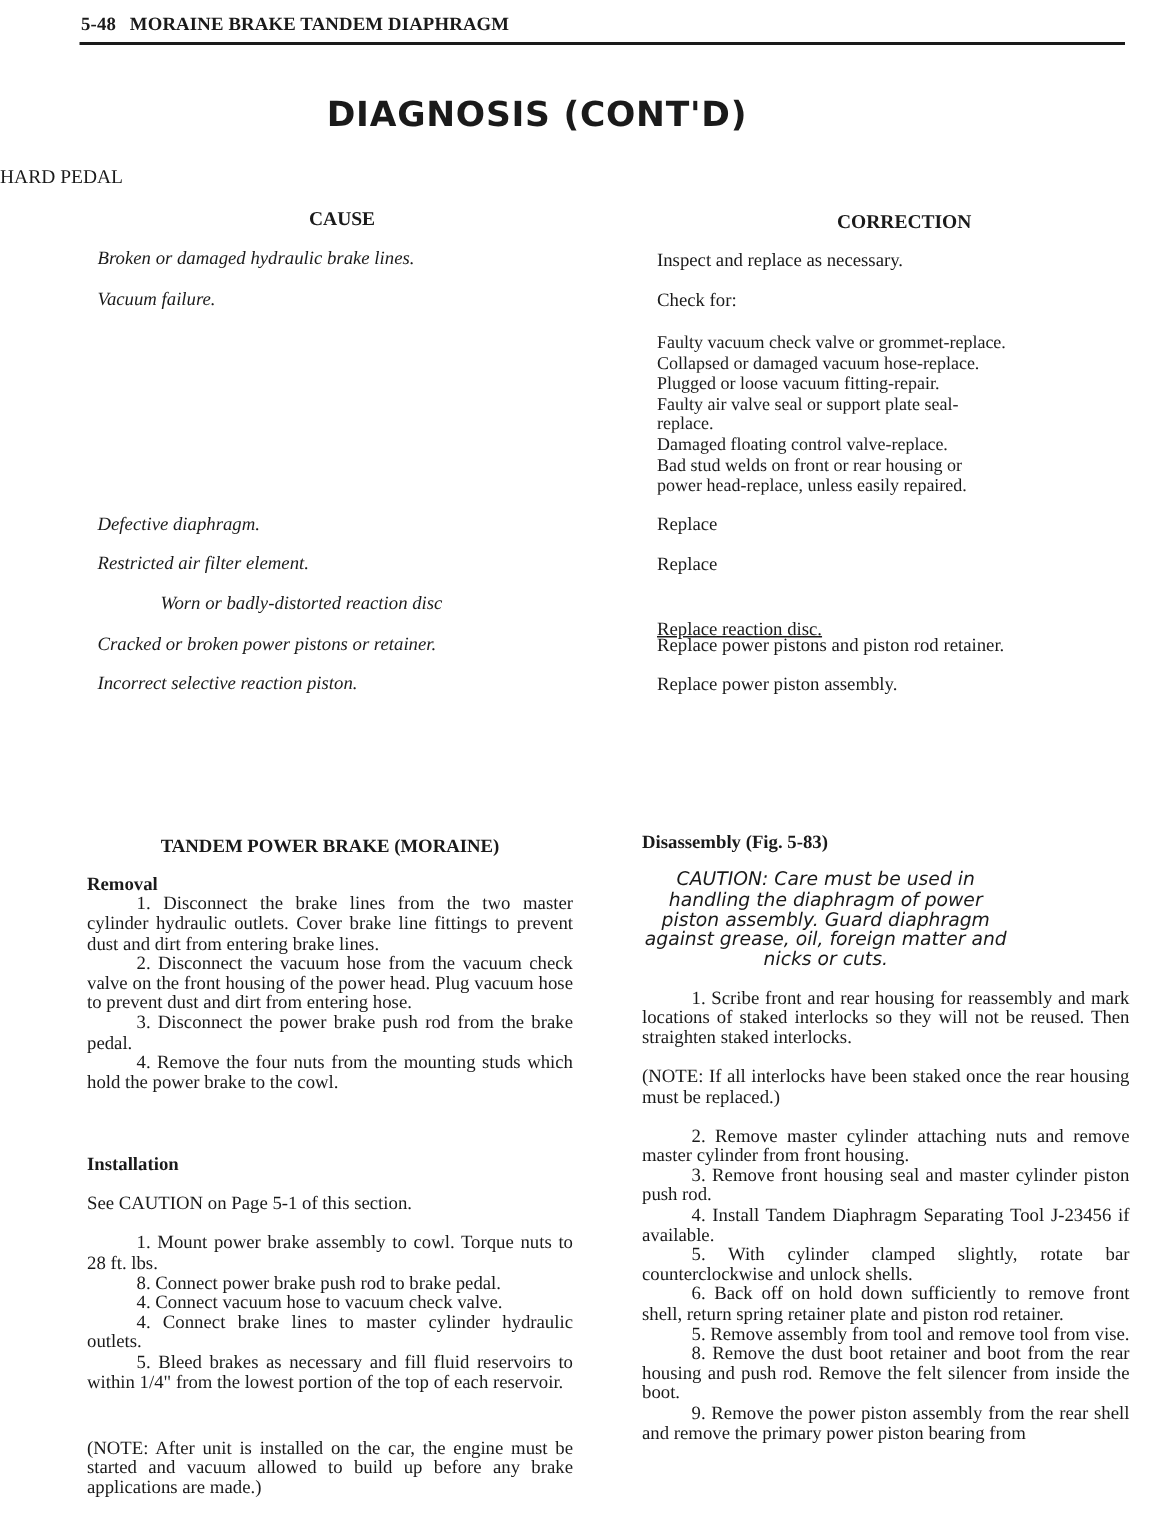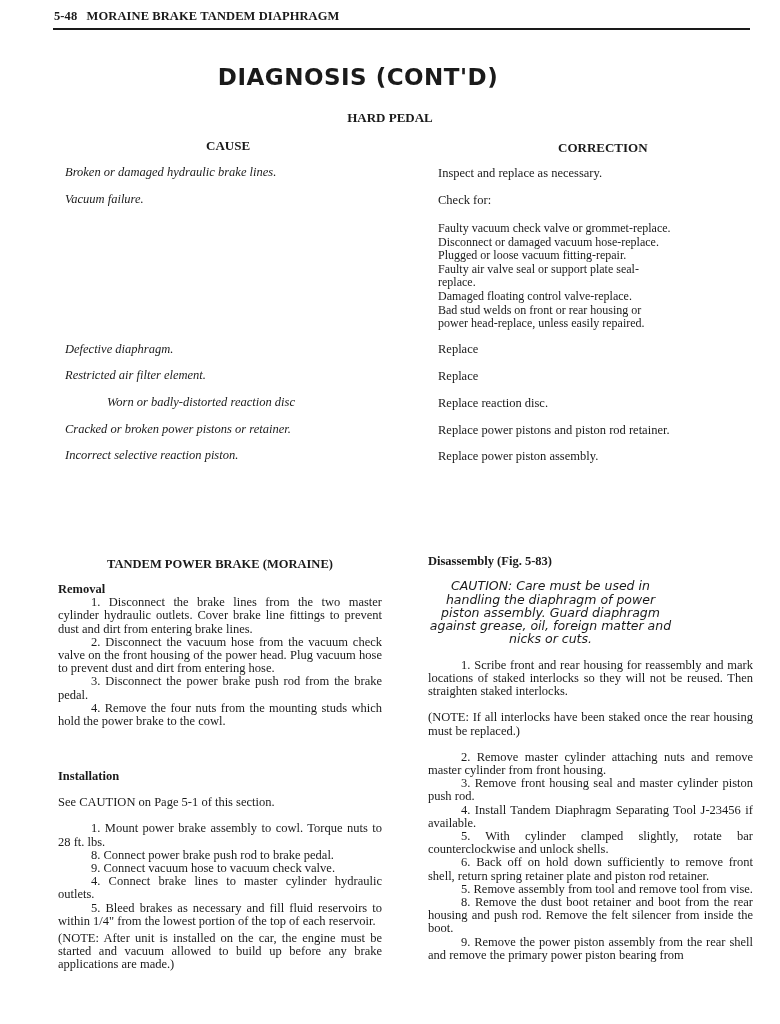--- a/index.html
+++ b/index.html
@@ -3,21 +3,21 @@
 <meta charset="utf-8">
 <style>
   html, body { margin:0; padding:0; background:#ffffff; }
   body { width:780px; height:1024px; position:relative; overflow:hidden; color:#1a1a1a;
          font-family:"Liberation Serif", serif; }
   .running-head { position:absolute; left:54px; top:9px; font-size:12.5px; font-weight:bold; letter-spacing:0.1px; }
   .running-head .pg { margin-right:6px; }
   .rule { position:absolute; left:53px; top:28px; width:697px; height:2px; background:#1a1a1a; }
   .title { position:absolute; left:0; width:716px; top:64px; text-align:center;
            font-family:"DejaVu Sans", sans-serif; font-weight:bold; font-size:23px; letter-spacing:0.5px; }
-  .subtitle { position:absolute; left:0; width:780px; top:110px; text-align:center; font-size:13px; font-weight:bold; }
+  .subtitle { position:absolute; left:0; width:780px; top:110px; text-align:left; font-size:13px; font-weight:normal; }
   .col-head { position:absolute; font-size:13px; font-weight:bold; }
   .row { position:absolute; font-size:12.5px; }
   .cause { left:65px;font-style:italic; }
   .corr { left:438px; }
   .corr-block { position:absolute; left:438px; top:222px; font-size:12px; line-height:13.6px; }
   .corr-block div { white-space:nowrap; }
 
   .sec { position:absolute; font-size:12.5px; line-height:13.2px; text-align:justify; }
   .sec p { margin:0; }
   .sec .ind { text-indent:33px; }
@@ -43,59 +43,59 @@
 <div class="col-head" style="left:206px;top:138px;">CAUSE</div>
 <div class="col-head" style="left:558px;top:140px;">CORRECTION</div>
 
 <div class="row cause" style="top:165px;">Broken or damaged hydraulic brake lines.</div>
 <div class="row corr" style="top:166px;">Inspect and replace as necessary.</div>
 <div class="row cause" style="top:192px;">Vacuum failure.</div>
 <div class="row corr" style="top:193px;">Check for:</div>
 
 <div class="corr-block">
   <div>Faulty vacuum check valve or grommet-replace.</div>
-  <div>Disconnect or damaged vacuum hose-replace.</div>
+  <div>Collapsed or damaged vacuum hose-replace.</div>
   <div>Plugged or loose vacuum fitting-repair.</div>
   <div>Faulty air valve seal or support plate seal-</div>
   <div>replace.</div>
   <div>Damaged floating control valve-replace.</div>
   <div>Bad stud welds on front or rear housing or</div>
   <div>power head-replace, unless easily repaired.</div>
 </div>
 
 <div class="row cause" style="top:342px;">Defective diaphragm.</div>
 <div class="row corr" style="top:342px;">Replace</div>
 <div class="row cause" style="top:368px;">Restricted air filter element.</div>
 <div class="row corr" style="top:369px;">Replace</div>
 <div class="row cause" style="top:395px;margin-left:42px;">Worn or badly-distorted reaction disc</div>
-<div class="row corr" style="top:396px;">Replace reaction disc.</div>
+<div class="row corr" style="top:412px;text-decoration:underline;">Replace reaction disc.</div>
 <div class="row cause" style="top:422px;">Cracked or broken power pistons or retainer.</div>
 <div class="row corr" style="top:423px;">Replace power pistons and piston rod retainer.</div>
 <div class="row cause" style="top:448px;">Incorrect selective reaction piston.</div>
 <div class="row corr" style="top:449px;">Replace power piston assembly.</div>
 
 <div class="sec-title">TANDEM POWER BRAKE (MORAINE)</div>
 
 <div class="sec left" style="top:583px;">
   <p class="h">Removal</p>
   <p class="ind">1. Disconnect the brake lines from the two master cylinder hydraulic outlets. Cover brake line fittings to prevent dust and dirt from entering brake lines.</p>
   <p class="ind">2. Disconnect the vacuum hose from the vacuum check valve on the front housing of the power head. Plug vacuum hose to prevent dust and dirt from entering hose.</p>
   <p class="ind">3. Disconnect the power brake push rod from the brake pedal.</p>
   <p class="ind">4. Remove the four nuts from the mounting studs which hold the power brake to the cowl.</p>
 </div>
 
 <div class="sec left" style="top:770px;">
   <p class="h">Installation</p>
   <p style="margin-top:13px;">See CAUTION on Page 5-1 of this section.</p>
   <p class="ind" style="margin-top:13px;">1. Mount power brake assembly to cowl. Torque nuts to 28 ft. lbs.</p>
   <p class="ind">8. Connect power brake push rod to brake pedal.</p>
-  <p class="ind">9. Connect vacuum hose to vacuum check valve.</p>
+  <p class="ind">4. Connect vacuum hose to vacuum check valve.</p>
   <p class="ind">4. Connect brake lines to master cylinder hydraulic outlets.</p>
   <p class="ind">5. Bleed brakes as necessary and fill fluid reservoirs to within 1/4" from the lowest portion of the top of each reservoir.</p>
-  <p style="margin-top:4px;">(NOTE: After unit is installed on the car, the engine must be started and vacuum allowed to build up before any brake applications are made.)</p>
+  <p style="margin-top:31px;">(NOTE: After unit is installed on the car, the engine must be started and vacuum allowed to build up before any brake applications are made.)</p>
 </div>
 
 <div class="sec right" style="top:555px;">
   <p class="h">Disassembly (Fig. 5-83)</p>
   <p class="caution" style="margin-top:11px;">CAUTION: Care must be used in handling the diaphragm of power piston assembly. Guard diaphragm against grease, oil, foreign matter and nicks or cuts.</p>
   <p class="ind" style="margin-top:13px;">1. Scribe front and rear housing for reassembly and mark locations of staked interlocks so they will not be reused. Then straighten staked interlocks.</p>
   <p style="margin-top:13px;">(NOTE: If all interlocks have been staked once the rear housing must be replaced.)</p>
   <p class="ind" style="margin-top:13px;">2. Remove master cylinder attaching nuts and remove master cylinder from front housing.</p>
   <p class="ind">3. Remove front housing seal and master cylinder piston push rod.</p>
   <p class="ind">4. Install Tandem Diaphragm Separating Tool J-23456 if available.</p>

